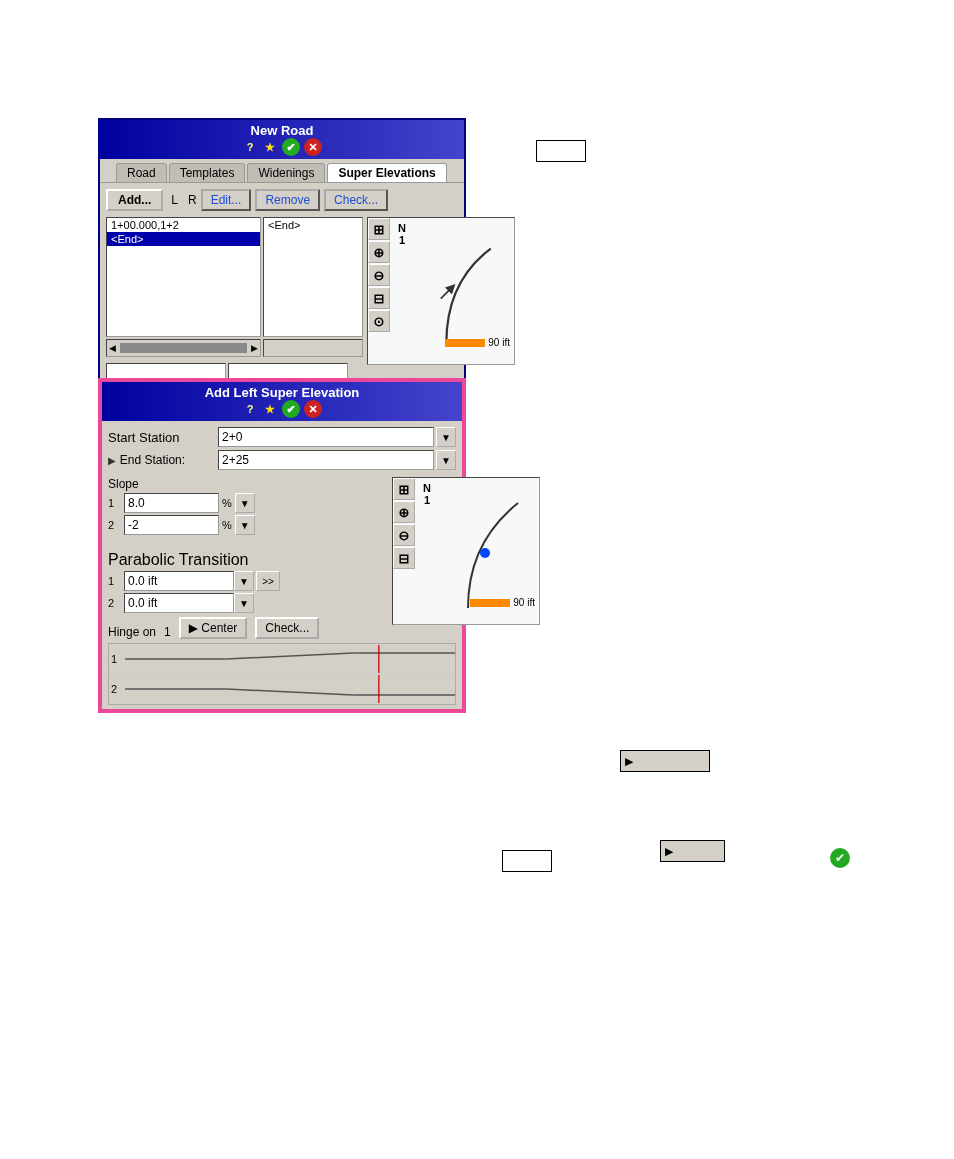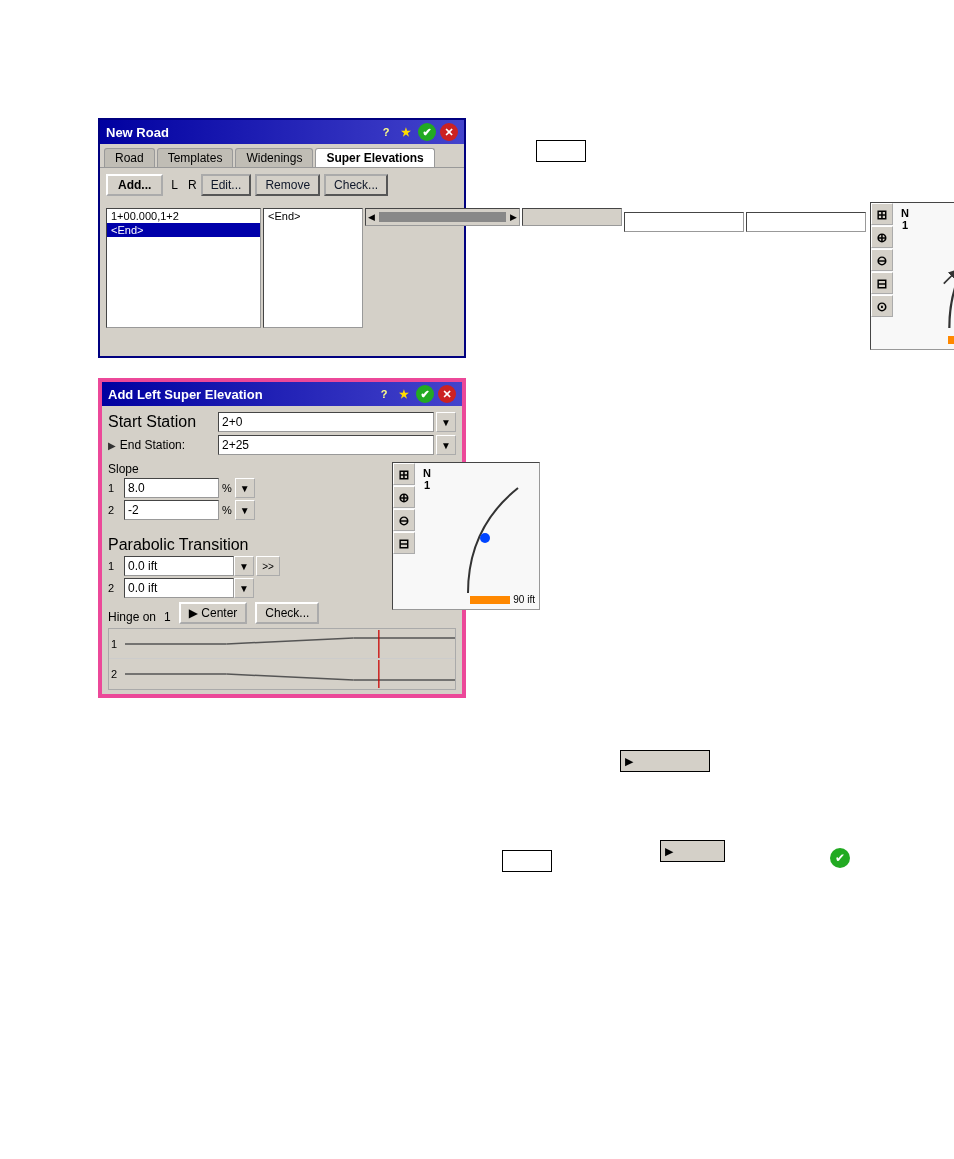--- a/index.html
+++ b/index.html
@@ -24,20 +24,21 @@
     }
     .dialog-titlebar {
       background: linear-gradient(to right, #0000a0, #4444cc);
       color: white;
       font-weight: bold;
       font-size: 13px;
       padding: 3px 6px;
       display: flex;
       align-items: center;
       justify-content: space-between;
+      flex-direction: column;
     }
     .titlebar-title {
       display: flex;
       align-items: center;
       gap: 6px;
     }
     .titlebar-buttons {
       display: flex;
       align-items: center;
       gap: 4px;
@@ -70,21 +71,21 @@
       color: white;
       font-size: 11px;
       display: inline-flex;
       align-items: center;
       justify-content: center;
     }
 
     .dialog-tabs {
       display: flex;
       background: #d4d0c8;
-      padding: 4px 4px 0 4px;
+      padding: 4px 4px 0 16px;
       gap: 2px;
     }
     .tab-btn {
       padding: 2px 10px;
       border: 1px solid #999;
       border-bottom: none;
       background: #d4d0c8;
       cursor: pointer;
       font-size: 12px;
       border-radius: 3px 3px 0 0;
@@ -121,21 +122,21 @@
     .btn-lr {
       display: flex;
       gap: 10px;
       font-size: 12px;
       margin-left: 4px;
     }
     .btn-disabled {
       padding: 2px 8px;
       background: #d4d0c8;
       border: 2px outset #aaa;
-      color: #0f172a;
+      color: #1d4ed8;
       cursor: default;
       font-size: 12px;
     }
     .list-col {
       border: 1px inset #999;
       background: #ffffff;
       height: 120px;
       overflow-y: auto;
       font-size: 11px;
     }
@@ -191,21 +192,21 @@
     }
     .map-road-curve {
       position: absolute;
       top: 20px;
       left: 50px;
       width: 90px;
       height: 100px;
     }
     .map-scale {
       position: absolute;
-      bottom: 4px;
+      bottom: 16px;
       right: 4px;
       font-size: 10px;
       display: flex;
       align-items: center;
       gap: 3px;
     }
     .scale-bar {
       width: 40px;
       height: 8px;
       background: #ff8800;
@@ -234,21 +235,21 @@
     }
 
     .form-row {
       display: flex;
       align-items: center;
       margin-bottom: 3px;
       padding: 0 6px;
     }
     .form-label {
       width: 110px;
-      font-size: 16px;
+      font-size: 13px;
     }
     .form-input {
       flex: 1;
       height: 20px;
       border: 1px inset #999;
       background: #ffffff;
       font-size: 12px;
       padding: 0 3px;
     }
     .form-arrow {
@@ -527,21 +528,21 @@
       <div class="btn-lr">
         <span>L</span>
         <span>R</span>
       </div>
       <button class="btn-disabled">Edit...</button>
       <button class="btn-disabled">Remove</button>
       <button class="btn-disabled">Check...</button>
     </div>
 
     <div style="display:flex; gap:4px;">
-      <div style="display:flex; flex-direction:row; gap:2px;margin-top:6px;">
+      <div style="display:flex; flex-direction:column; gap:2px;">
         <div style="display:flex; gap:2px;">
           <div class="list-col list-col-left">
             <div class="list-item">1+00.000,1+2</div>
             <div class="list-item selected">&lt;End&gt;</div>
           </div>
           <div class="list-col list-col-right">
             <div class="list-item">&lt;End&gt;</div>
           </div>
         </div>
 

